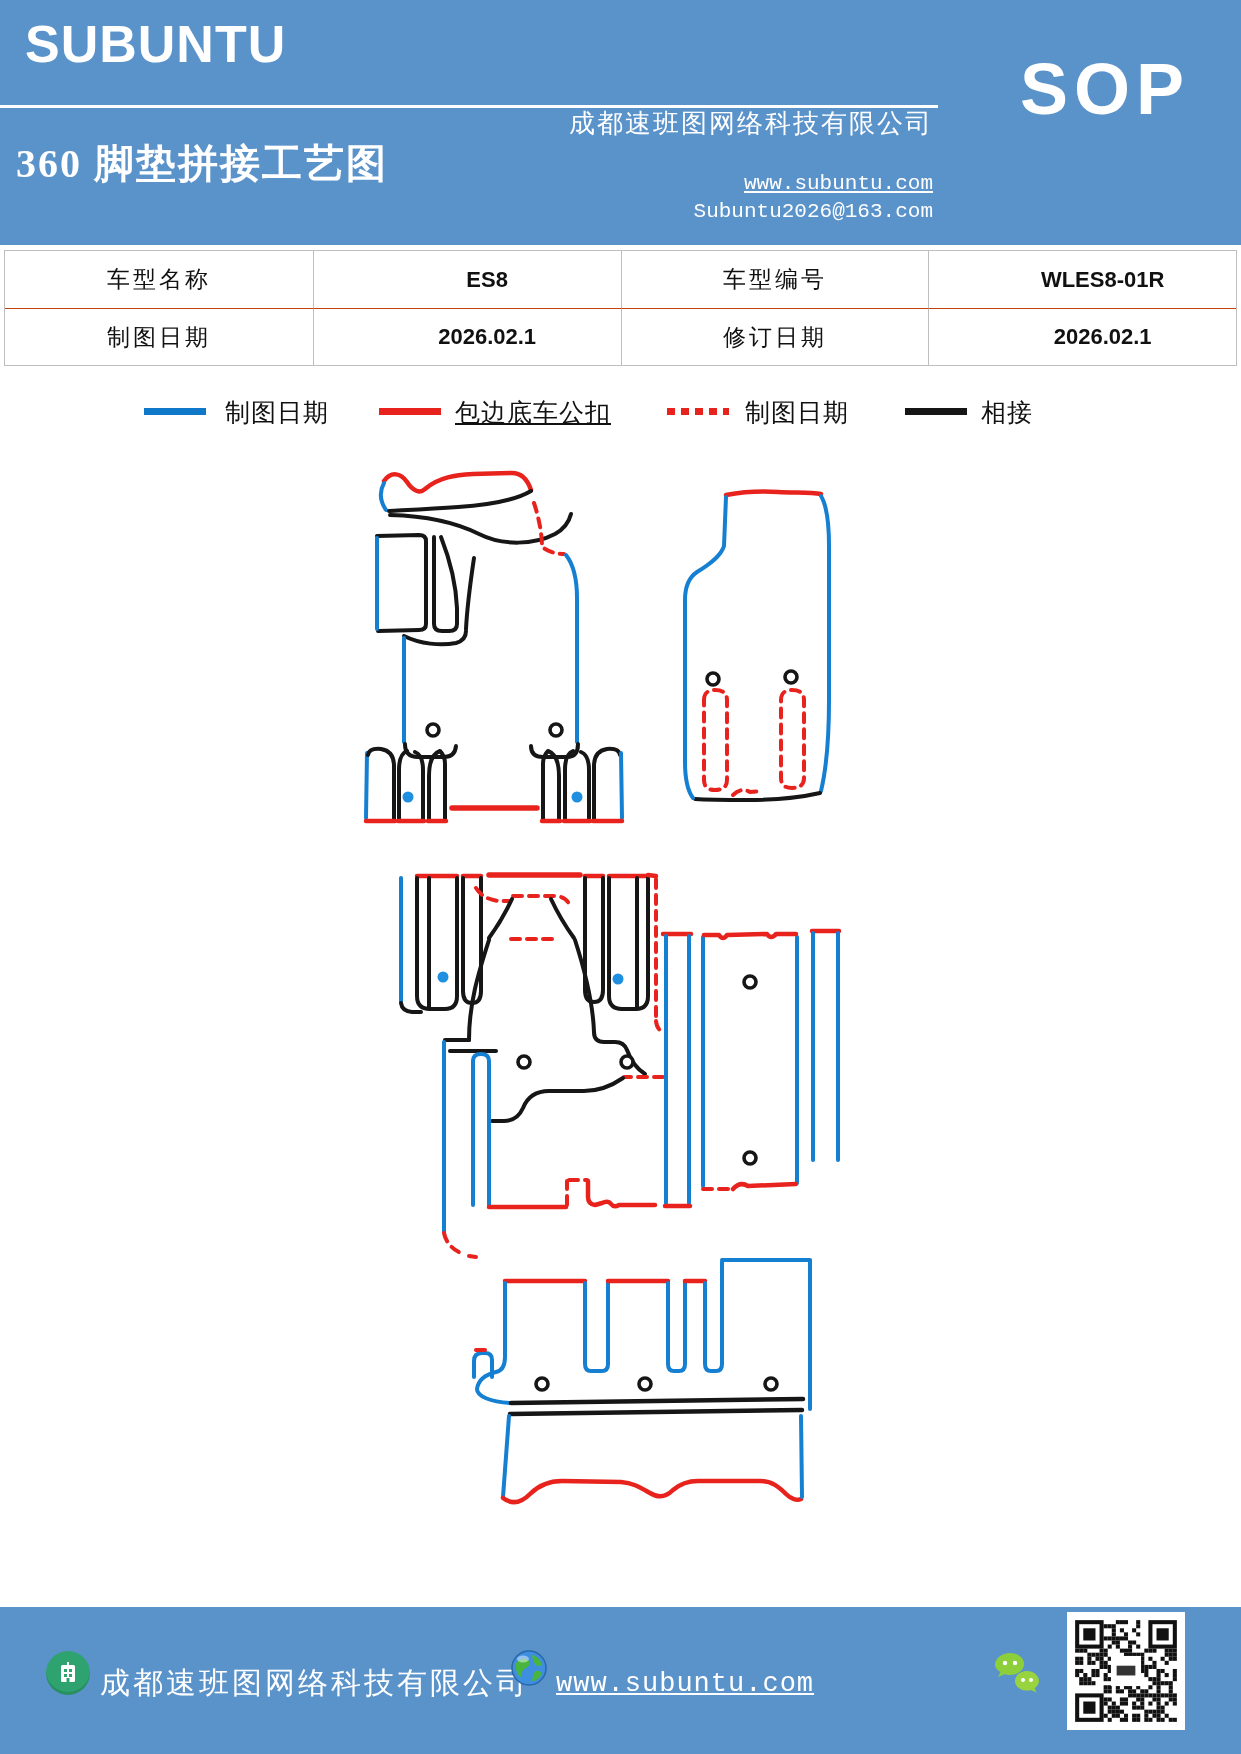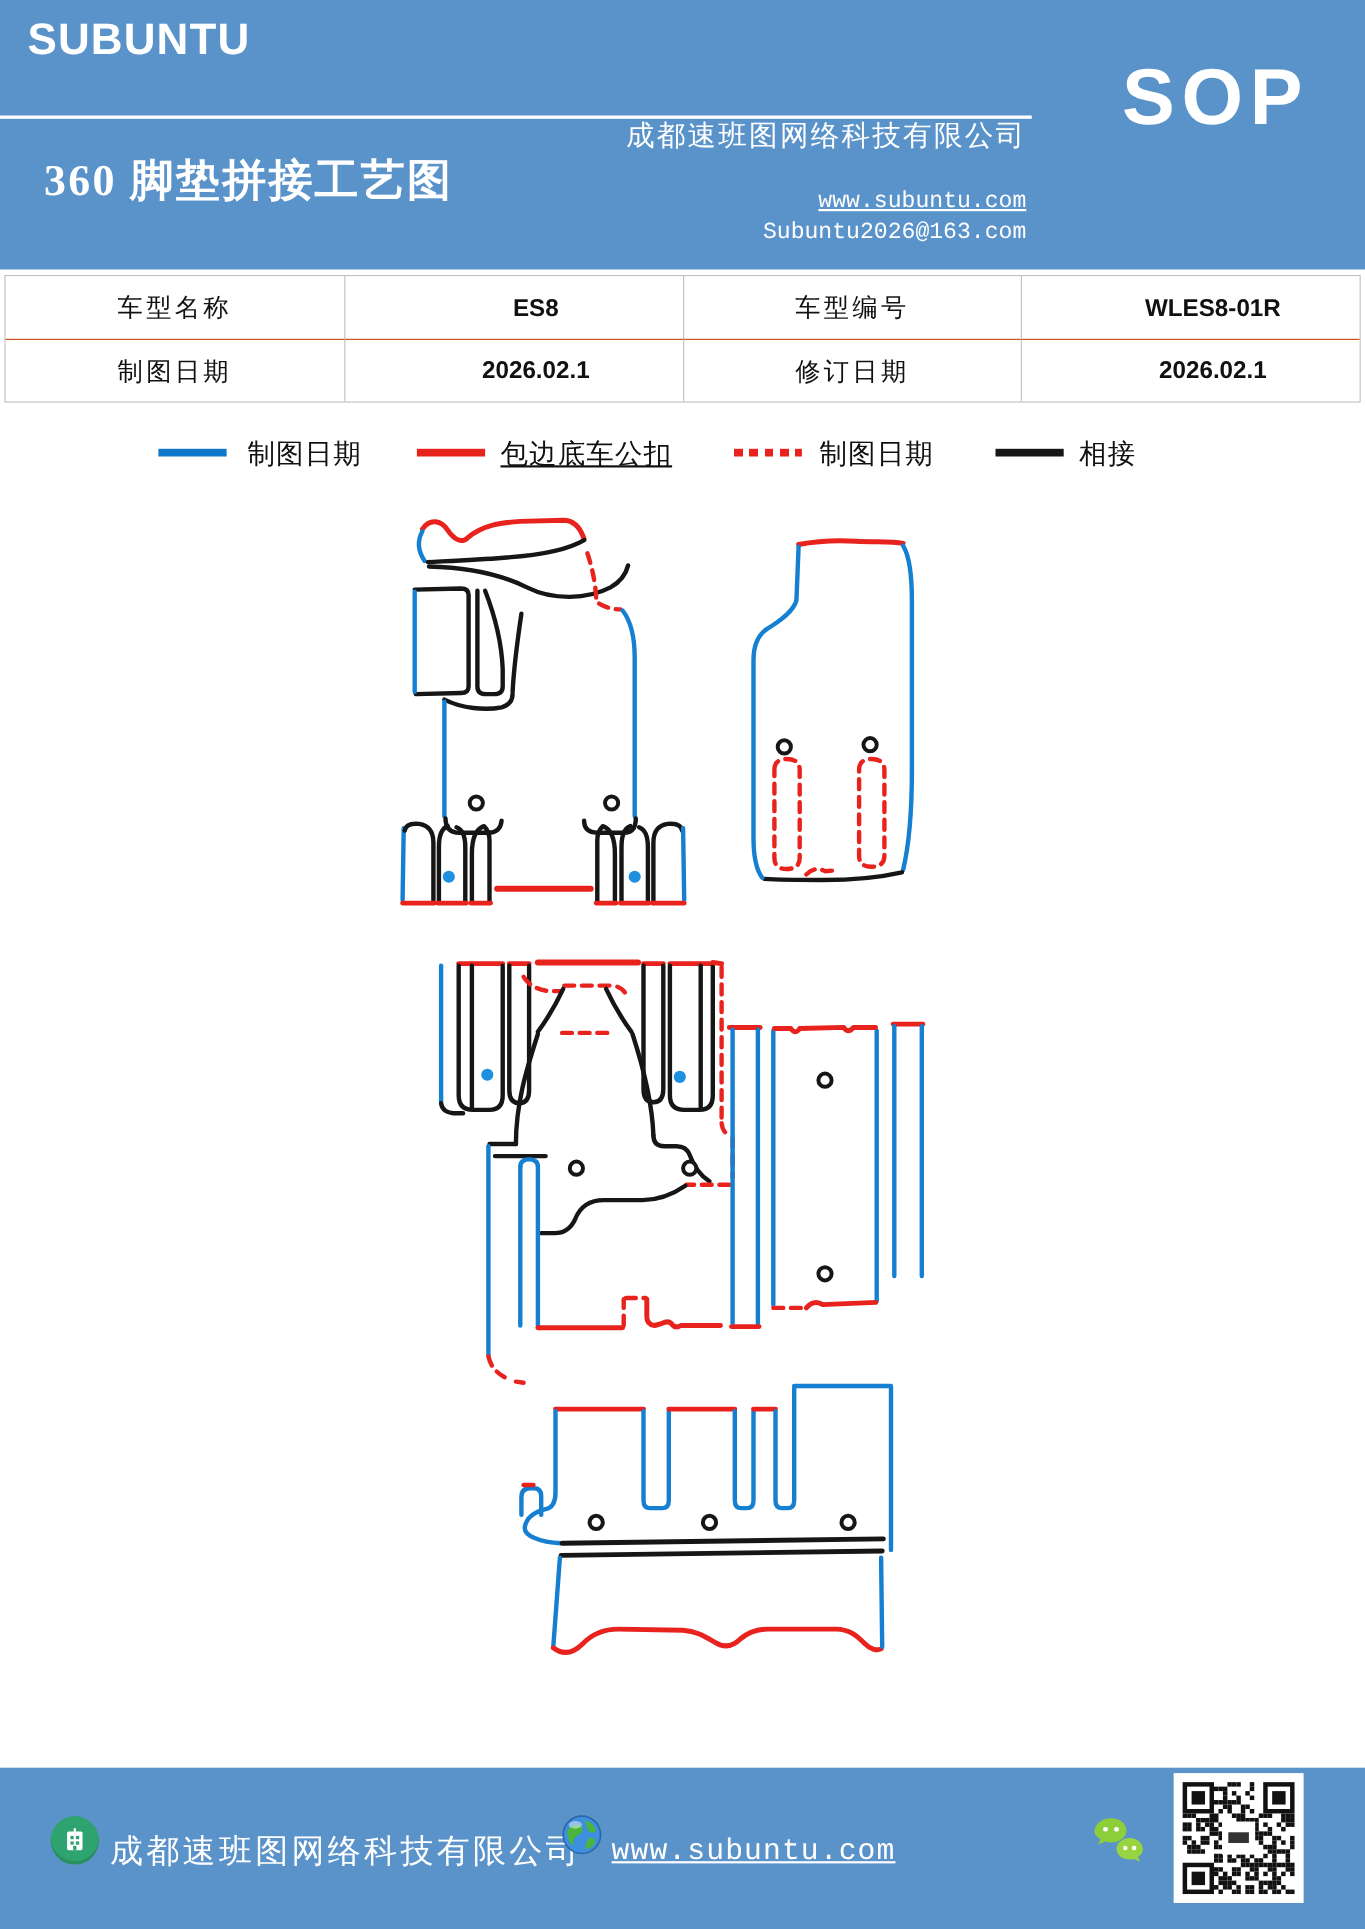--- a/index.html
+++ b/index.html
@@ -1,23 +1,23 @@
 <!DOCTYPE html>
 <html><head>
 <meta charset="utf-8">
 <style>
   html,body{margin:0;padding:0;background:#fff;}
   .page{position:relative;width:1241px;height:1754px;background:#ffffff;overflow:hidden;
         font-family:"Liberation Sans", sans-serif;}
   
   .header{position:absolute;left:0;top:0;width:1241px;height:245px;background:#5A92CA;}
-  .logo{position:absolute;left:25px;top:14px;color:#fff;font-size:40px;font-weight:800;
+  .logo{position:absolute;left:25px;top:14px;color:#fff;font-size:52px;font-weight:800;
         letter-spacing:1px;font-family:"Liberation Sans",sans-serif;text-align:right;}
   .header-rule{position:absolute;left:0;top:105px;width:938px;height:3px;background:#fff;}
-  .doc-title{position:absolute;left:40px;top:136px;color:#fff;font-size:40px;font-weight:600;
+  .doc-title{position:absolute;left:16px;top:136px;color:#fff;font-size:40px;font-weight:600;
         font-family:"Liberation Serif",serif;letter-spacing:2px;}
   .hdr-company{position:absolute;right:308px;top:106px;color:#fff;font-size:26px;
         font-family:"Liberation Serif",serif;letter-spacing:2px;white-space:nowrap;}
   .hdr-site{position:absolute;right:308px;top:172px;color:#fff;font-size:21px;
         font-family:"Liberation Mono",monospace;text-decoration:underline;}
   .hdr-mail{position:absolute;right:308px;top:200px;color:#fff;font-size:21px;
         font-family:"Liberation Mono",monospace;}
   .sop{position:absolute;left:980px;top:48px;color:#fff;font-size:72px;font-weight:800;
         letter-spacing:6px;font-family:"Liberation Sans",sans-serif;margin-left:40px;}
   

